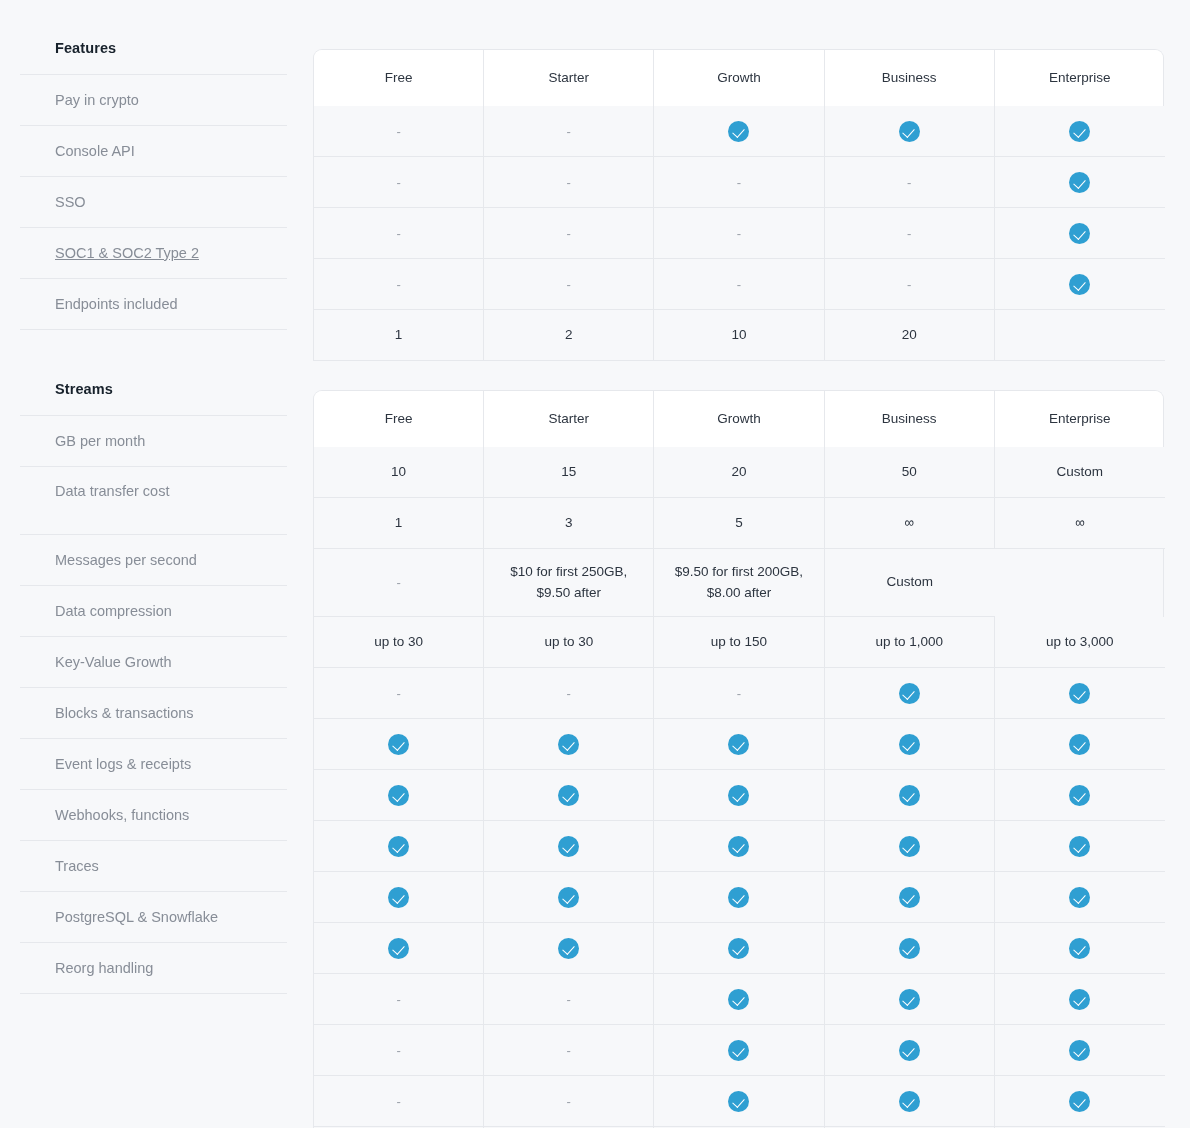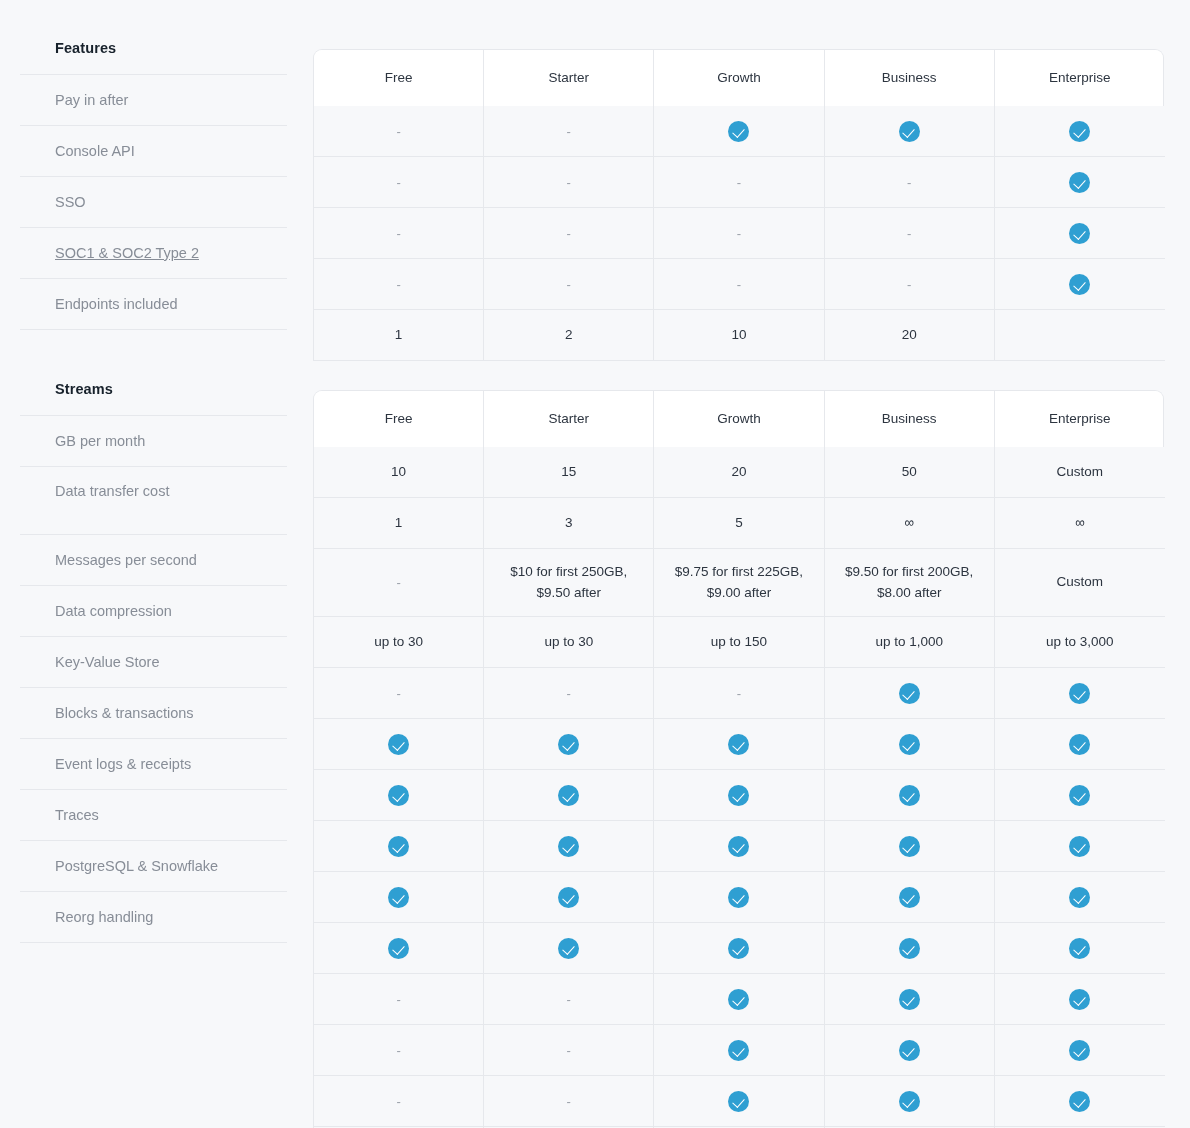--- a/index.html
+++ b/index.html
@@ -145,21 +145,21 @@
 
   .empty { }
 </style>
 </head>
 <body>
 
 <div class="page">
     <div class="section" style="top: 22px;">
       <div class="labels">
         <div class="section-title" style="height: 53px;">Features</div>
-        <div class="label-row" style="height: 51px;">Pay in after</div>
+        <div class="label-row" style="height: 51px;">Pay in crypto</div>
         <div class="label-row" style="height: 51px;">Console API</div>
         <div class="label-row" style="height: 51px;">SSO</div>
         <div class="label-row" style="height: 51px; text-decoration: underline;">SOC1 &amp; SOC2 Type 2</div>
         <div class="label-row" style="height: 51px;">Endpoints included</div>
       </div>
       <div class="table">
         <div class="trow header" style="height: 57px;">
           <div class="cell" style="height: 57px;">Free</div>
           <div class="cell" style="height: 57px;">Starter</div>
           <div class="cell" style="height: 57px;">Growth</div>
@@ -243,23 +243,24 @@
         </div>
       </div>
     </div>
     <div class="section" style="top: 363px;">
       <div class="labels">
         <div class="section-title" style="height: 53px;">Streams</div>
         <div class="label-row" style="height: 51px;">GB per month</div>
         <div class="label-row" style="height: 68px; align-items: flex-start; padding-top: 15px;">Data transfer cost</div>
         <div class="label-row" style="height: 51px;">Messages per second</div>
         <div class="label-row" style="height: 51px;">Data compression</div>
-        <div class="label-row" style="height: 51px;">Key-Value Store</div>
+        <div class="label-row" style="height: 51px;">Key-Value Growth</div>
         <div class="label-row" style="height: 51px;">Blocks &amp; transactions</div>
         <div class="label-row" style="height: 51px;">Event logs &amp; receipts</div>
+        <div class="label-row" style="height: 51px;">Webhooks, functions</div>
         <div class="label-row" style="height: 51px;">Traces</div>
         <div class="label-row" style="height: 51px;">PostgreSQL &amp; Snowflake</div>
         <div class="label-row" style="height: 51px;">Reorg handling</div>
       </div>
       <div class="table">
         <div class="trow header" style="height: 57px;">
           <div class="cell" style="height: 57px;">Free</div>
           <div class="cell" style="height: 57px;">Starter</div>
           <div class="cell" style="height: 57px;">Growth</div>
           <div class="cell" style="height: 57px;">Business</div>
@@ -277,21 +278,20 @@
           <div class="cell" style="height: 51px;">3</div>
           <div class="cell" style="height: 51px;">5</div>
           <div class="cell" style="height: 51px;">∞</div>
           <div class="cell" style="height: 51px;">∞</div>
         </div>
         <div class="trow body" style="height: 68px;">
           <div class="cell" style="height: 68px;">
             <span class="dash">-</span>
           </div>
           <div class="cell" style="height: 68px;">$10 for first 250GB, $9.50 after</div>
-          <div class="cell" style="height: 68px;">$9.75 for first 225GB, $9.00 after</div>
           <div class="cell" style="height: 68px;">$9.50 for first 200GB, $8.00 after</div>
           <div class="cell" style="height: 68px;">Custom</div>
         </div>
         <div class="trow body" style="height: 51px;">
           <div class="cell" style="height: 51px;">up to 30</div>
           <div class="cell" style="height: 51px;">up to 30</div>
           <div class="cell" style="height: 51px;">up to 150</div>
           <div class="cell" style="height: 51px;">up to 1,000</div>
           <div class="cell" style="height: 51px; text-align: center;">up to 3,000</div>
         </div>

